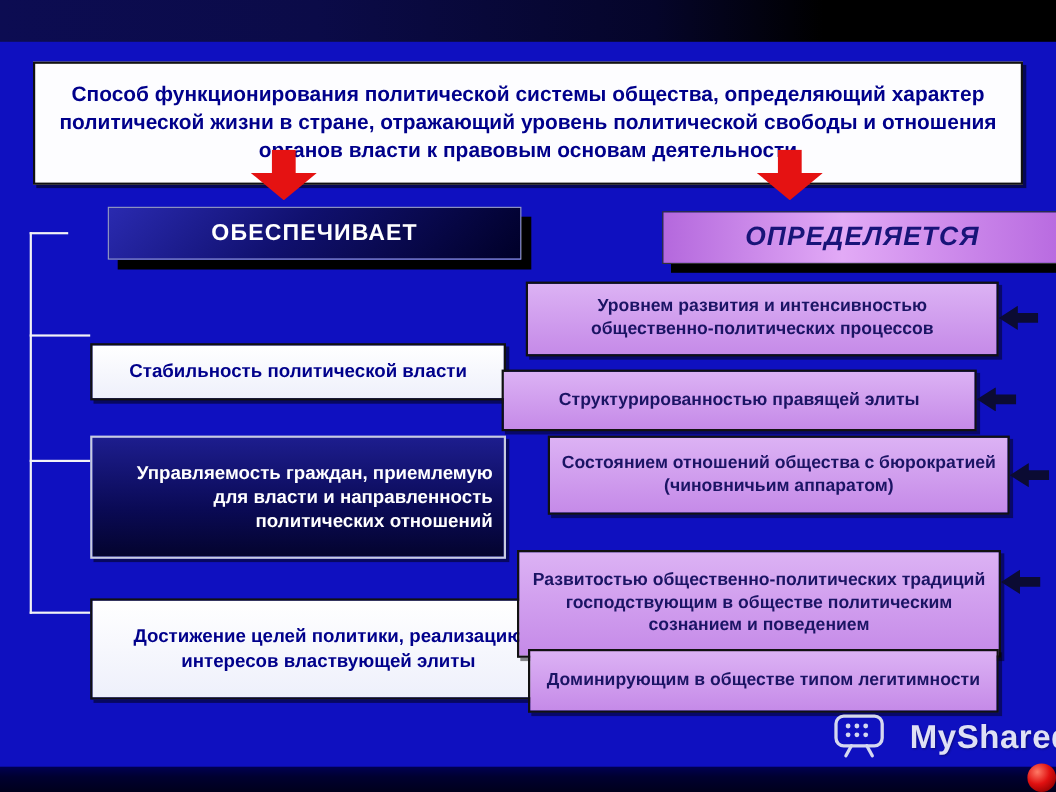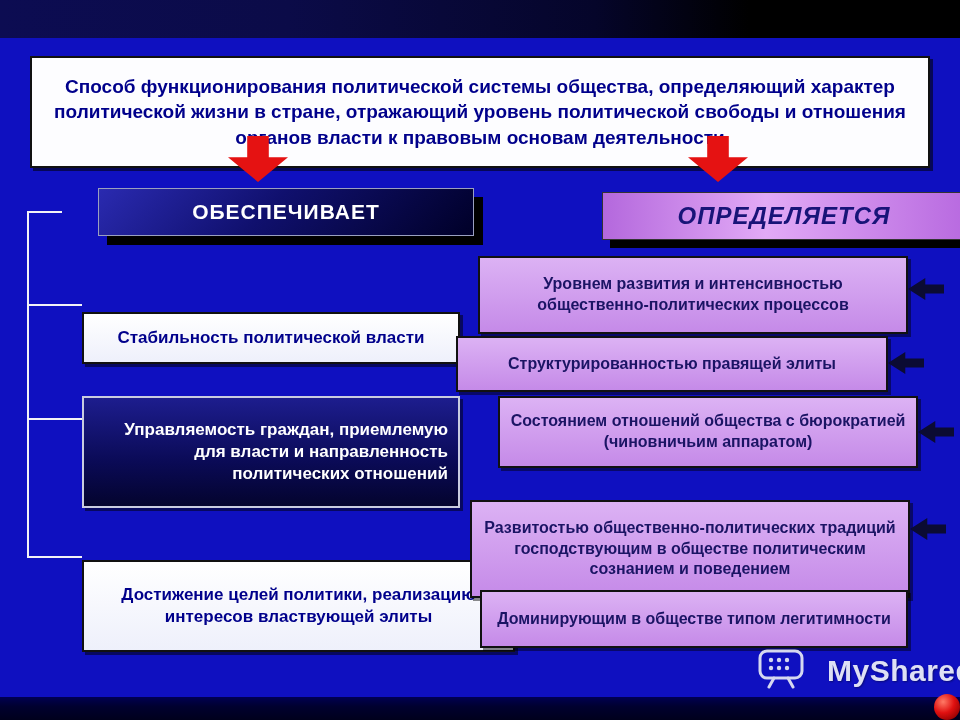--- a/index.html
+++ b/index.html
@@ -58,26 +58,26 @@
 
   .box {
     position:absolute; display:flex; align-items:center; justify-content:center;
     text-align:center; font-weight:bold; padding:4px 10px; line-height:1.3;
     border:2px solid #111;
   }
   .lbox { font-size:17px; color:#00008b; background:linear-gradient(180deg,#ffffff,#eef0fb); box-shadow:3px 3px 0 rgba(0,0,0,.5);margin-top:32px; }
   .lbox.dark { color:#fff; background:linear-gradient(180deg,#1d1d8e 0%,#0a0a55 60%,#04042e 100%); border:2px solid #c8cce0; }
   .li1 { left:82px; top:280px; width:378px; height:52px; }
   .li2 { left:82px; top:364px; width:378px; height:112px;text-align:right; }
-  .li3 { left:82px; top:528px; width:433px; height:92px; }
+  .li3 { left:82px; top:512px; width:433px; height:92px; }
 
   .rbox { font-size:16px; color:#1b1464; background:linear-gradient(180deg,#dcb2f4 0%,#c family:, #c astonishing;); }
   
   .rbox { font-size:16px; color:#1b1464; background:linear-gradient(180deg,#dcb2f4 0%,#c58ae8 100%); box-shadow:3px 3px 0 rgba(0,0,0,.45); }
-  .ri1 { left:478px; top:256px; width:430px; height:78px; }
+  .ri1 { left:478px; top:256px; width:430px; height:68px; }
   .ri2 { left:456px; top:336px; width:432px; height:56px; }
   .ri3 { left:498px; top:396px; width:420px; height:72px; }
   .ri4 { left:470px; top:480px; width:440px; height:98px;margin-top:20px; }
   .ri5 { left:480px; top:590px; width:428px; height:58px; }
 
   .larrow {
     position:absolute; width:36px; height:22px; background:#0b0b33;
     clip-path:polygon(0 50%, 48% 0, 48% 30%, 100% 30%, 100% 70%, 48% 70%, 48% 100%);
   }
   .ra1 { left:908px; top:278px; }

